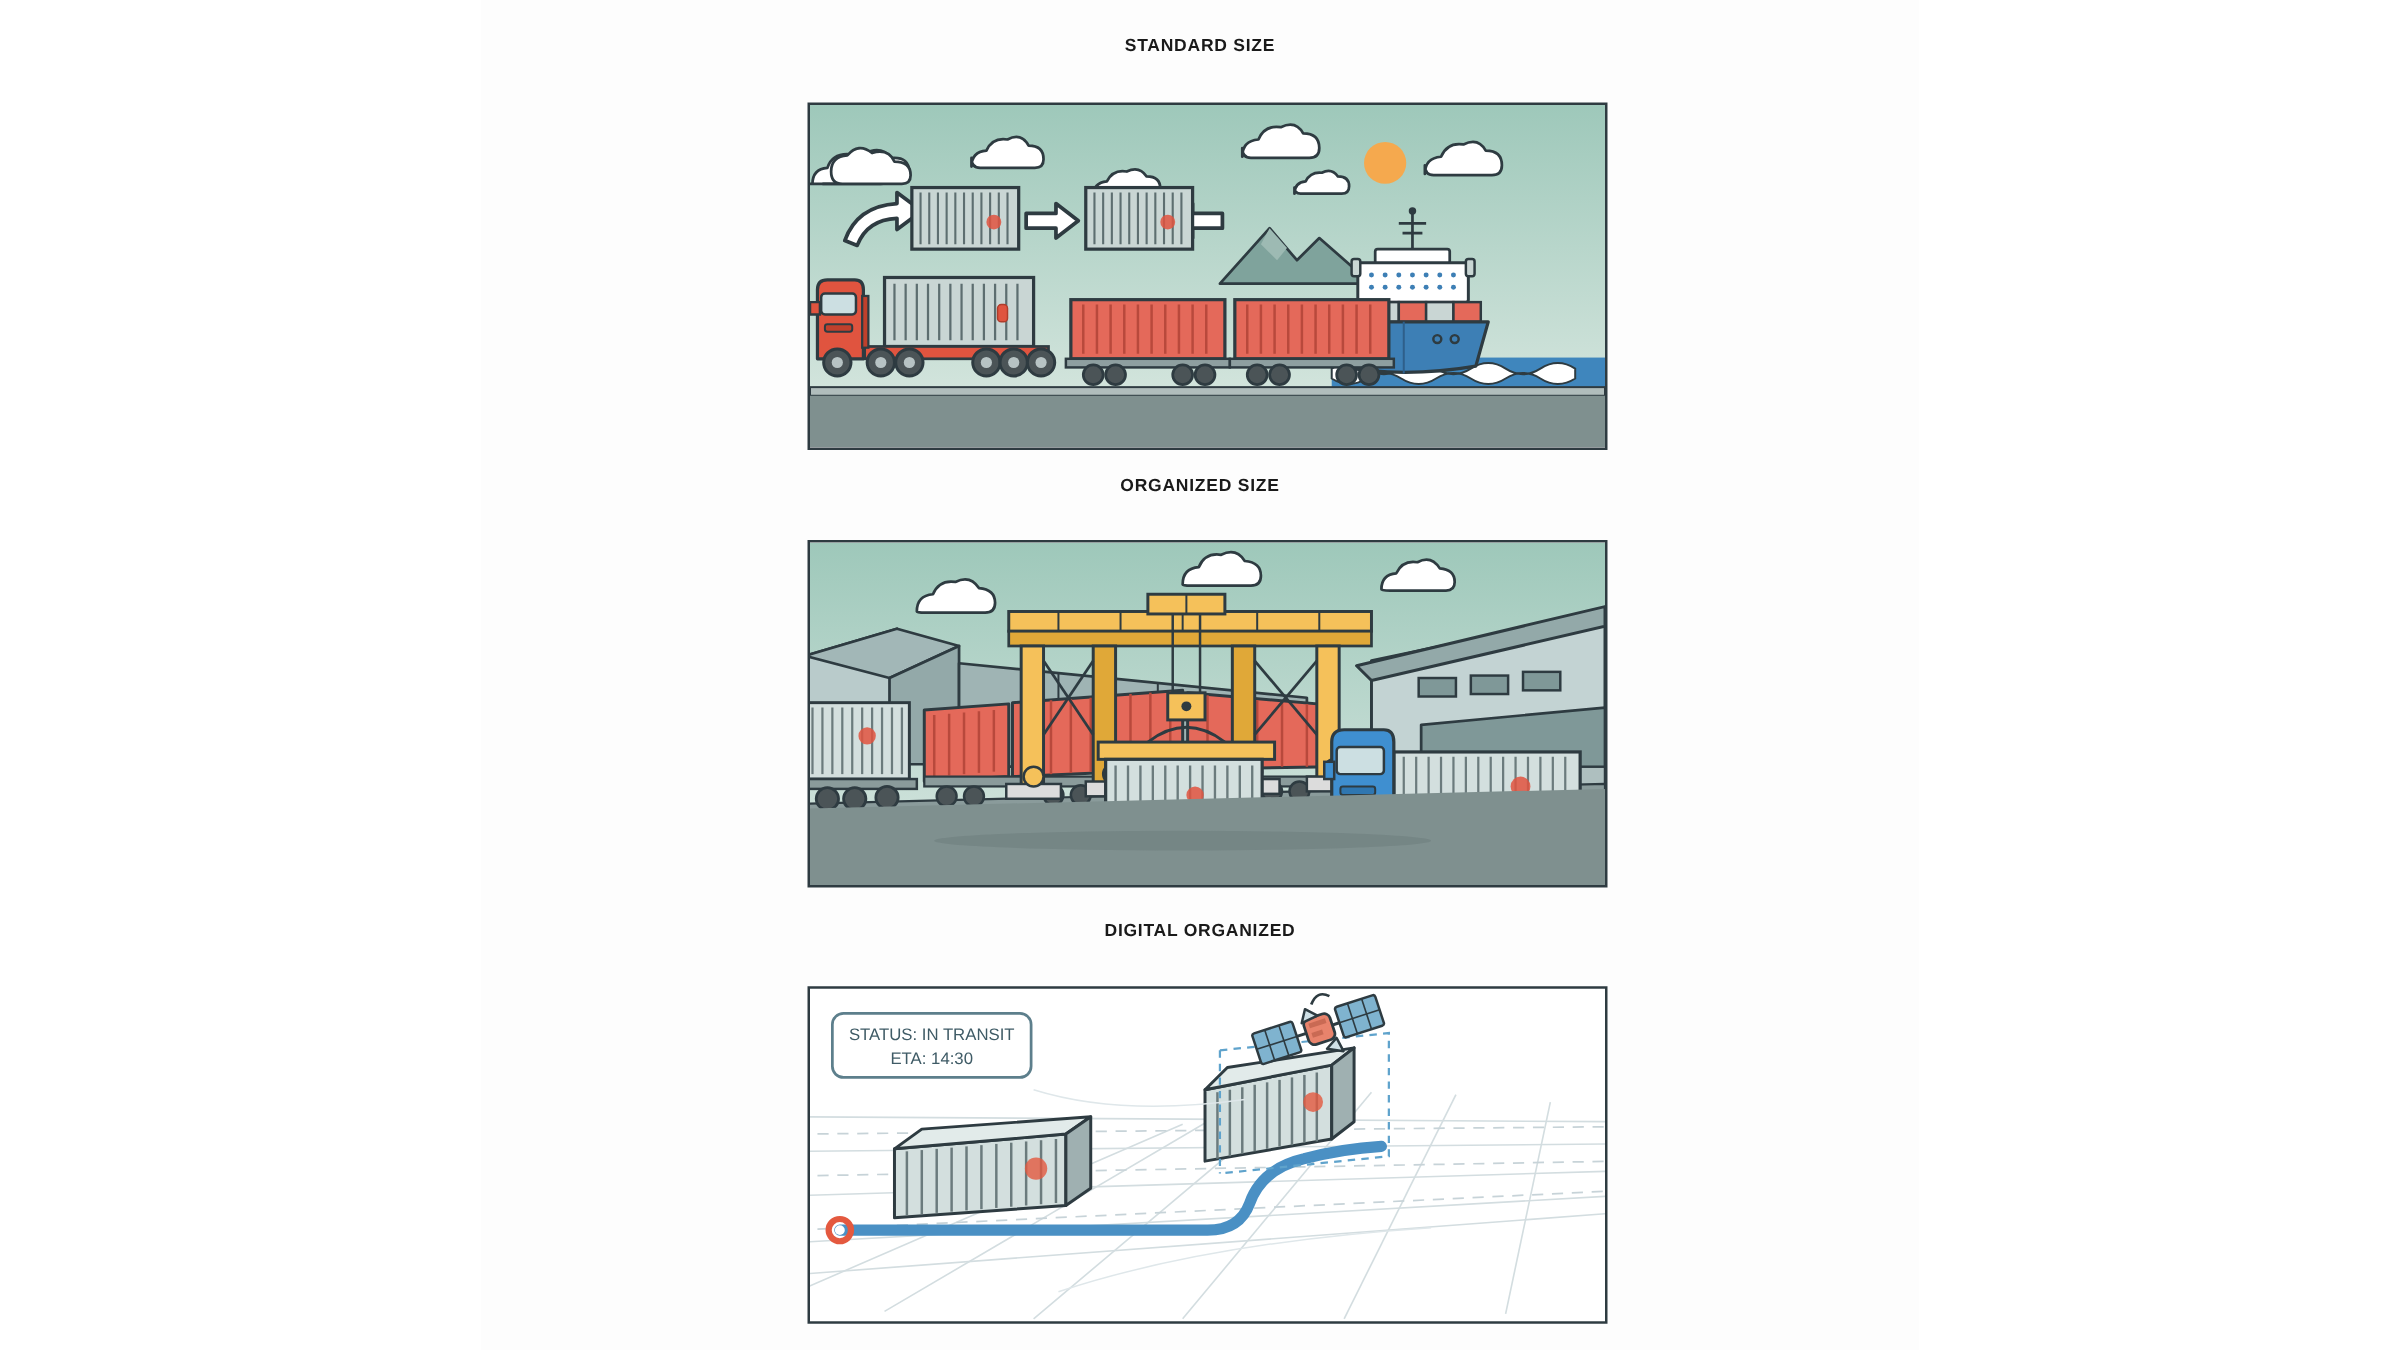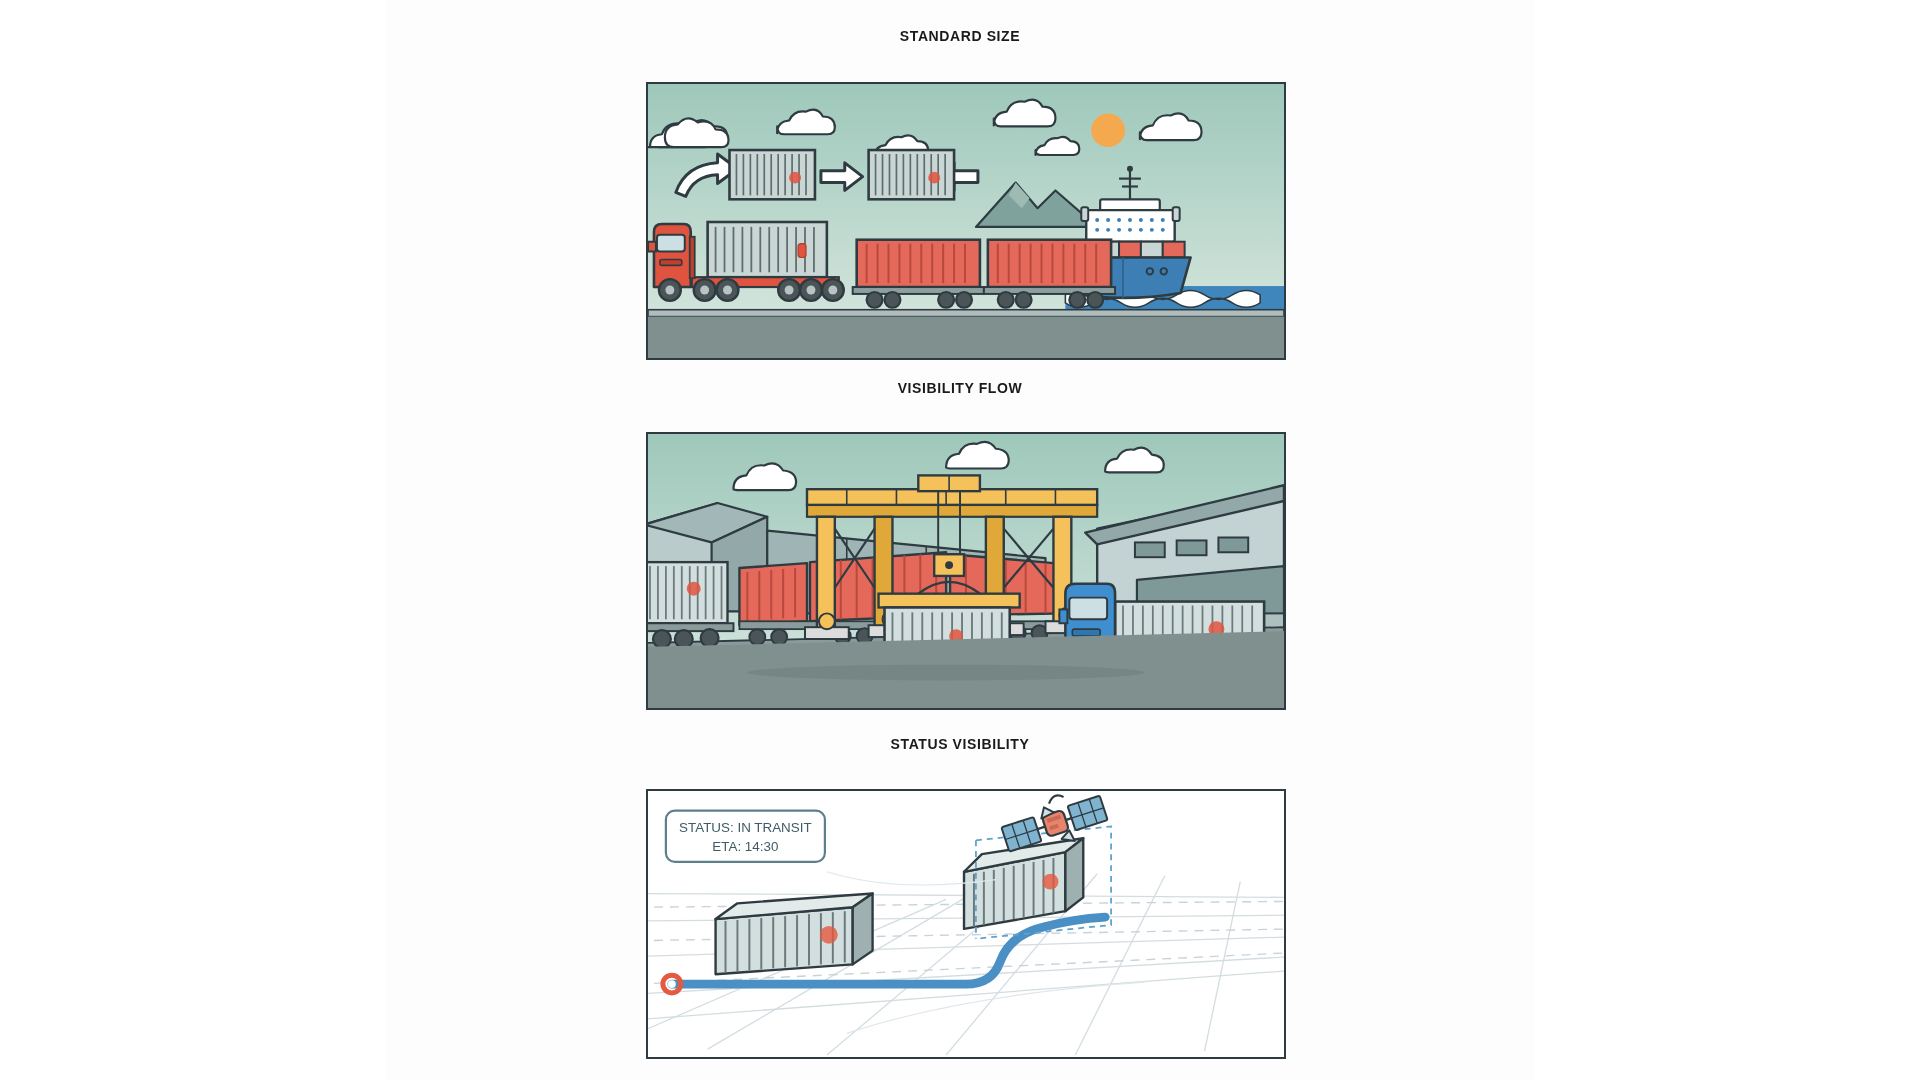--- a/index.html
+++ b/index.html
@@ -272,21 +272,21 @@
         <circle cx="378" cy="219" r="8" fill="#4b5457" stroke="#2e3b41" stroke-width="2.2"></circle>
         <circle cx="432" cy="219" r="8" fill="#4b5457" stroke="#2e3b41" stroke-width="2.2"></circle>
         <circle cx="450" cy="219" r="8" fill="#4b5457" stroke="#2e3b41" stroke-width="2.2"></circle>
       </g>
 
       <rect x="0" y="229" width="640" height="7" fill="#b0bdbc" stroke="#2e3b41" stroke-width="1.6"></rect>
       <rect x="0" y="236" width="640" height="42" fill="#7f908f"></rect>
     </svg>
   </div>
 
-  <div class="panel-title title2">VISIBILITY FLOW</div>
+  <div class="panel-title title2">ORGANIZED SIZE</div>
 
   <div class="panel-frame" id="panel2">
     <svg viewBox="0 0 640 278" preserveAspectRatio="none">
       <defs>
         <linearGradient id="sky2" x1="0" y1="0" x2="0" y2="1">
           <stop offset="0%" stop-color="#9ec8ba"></stop>
           <stop offset="100%" stop-color="#cfe2db"></stop>
         </linearGradient>
       </defs>
 
@@ -498,21 +498,21 @@
         <circle cx="506" cy="232" r="5.5" fill="#b7c3c4"></circle>
         <circle cx="534" cy="232" r="13" fill="#4b5457" stroke="#2e3b41" stroke-width="2.4"></circle>
         <circle cx="534" cy="232" r="5.5" fill="#b7c3c4"></circle>
       </g>
 
       <path d="M-4 216 L640 200 L640 278 L-4 278 Z" fill="#7f908f"></path>
       <ellipse cx="300" cy="242" rx="200" ry="8" fill="#6b7c7b" opacity="0.5"></ellipse>
     </svg>
   </div>
 
-  <div class="panel-title title3">STATUS VISIBILITY</div>
+  <div class="panel-title title3">DIGITAL ORGANIZED</div>
 
   <div class="panel-frame" id="panel3">
     <svg viewBox="0 0 640 270" preserveAspectRatio="none">
       <rect x="0" y="0" width="640" height="270" fill="#ffffff"></rect>
 
       <g stroke="#d3dde0" stroke-width="1.3" fill="none">
         <path d="M-20 250 L300 110"></path>
         <path d="M60 262 L340 96"></path>
         <path d="M180 268 L392 88"></path>
         <path d="M300 268 L452 84"></path>

